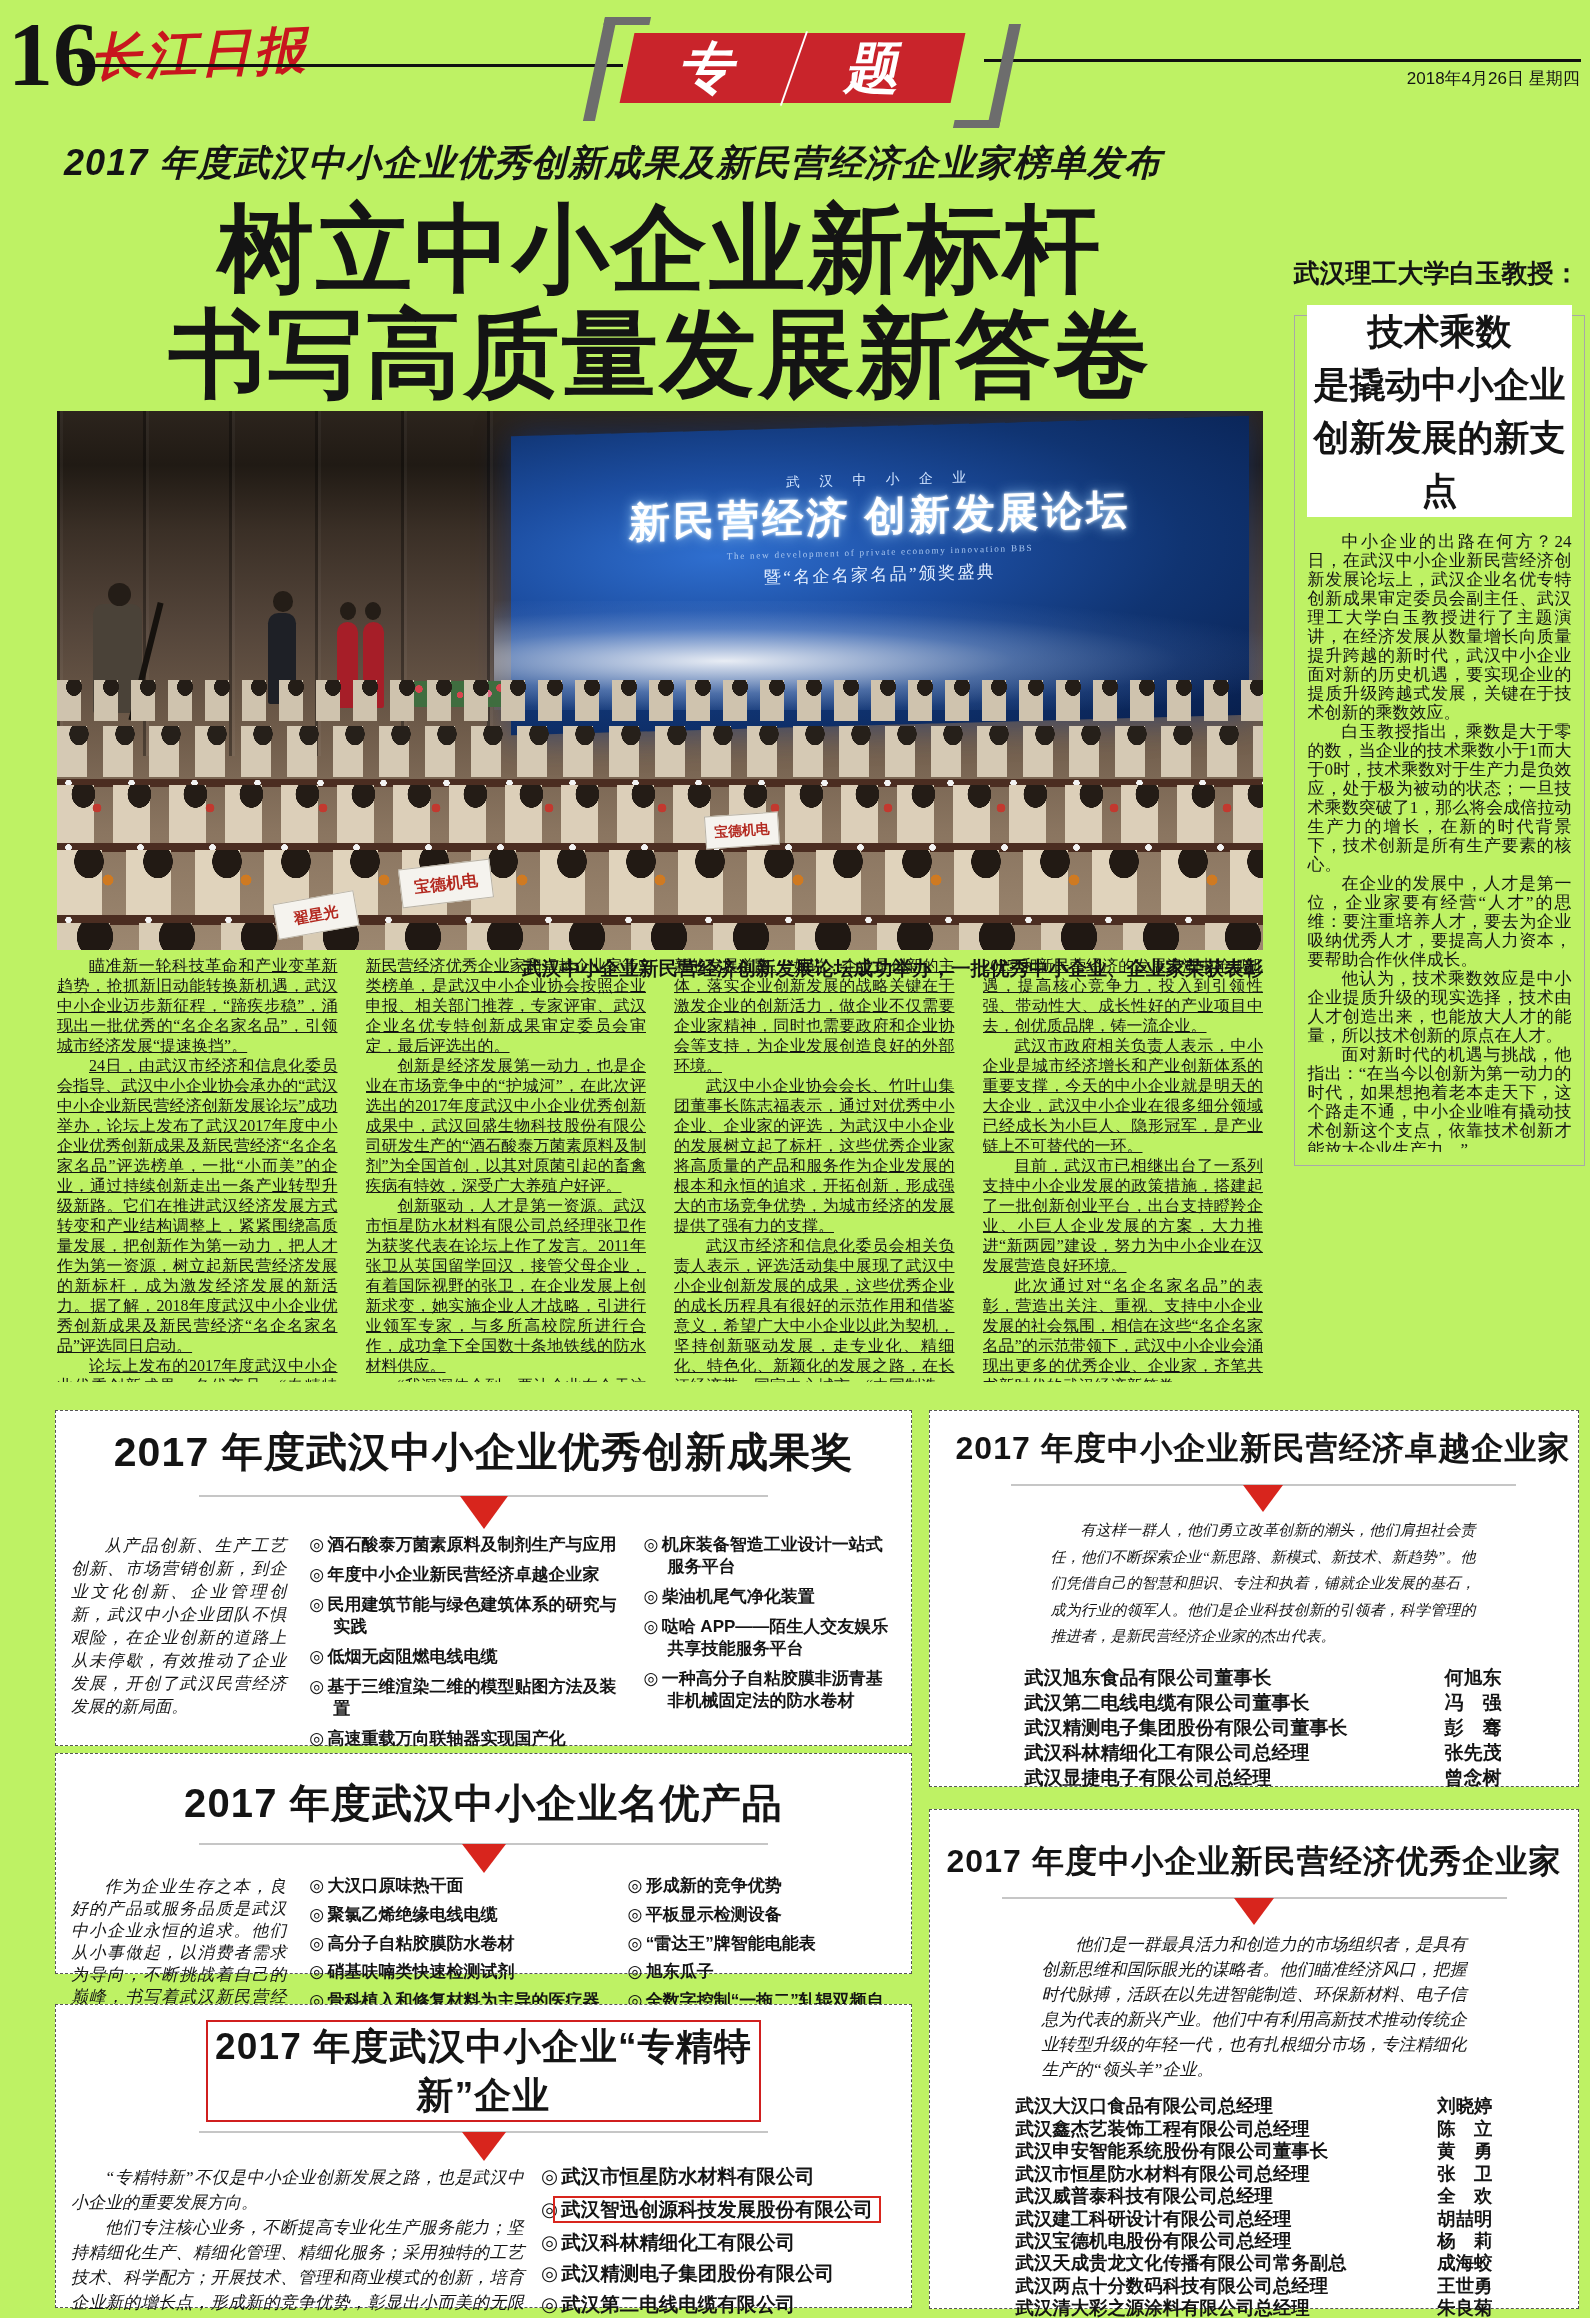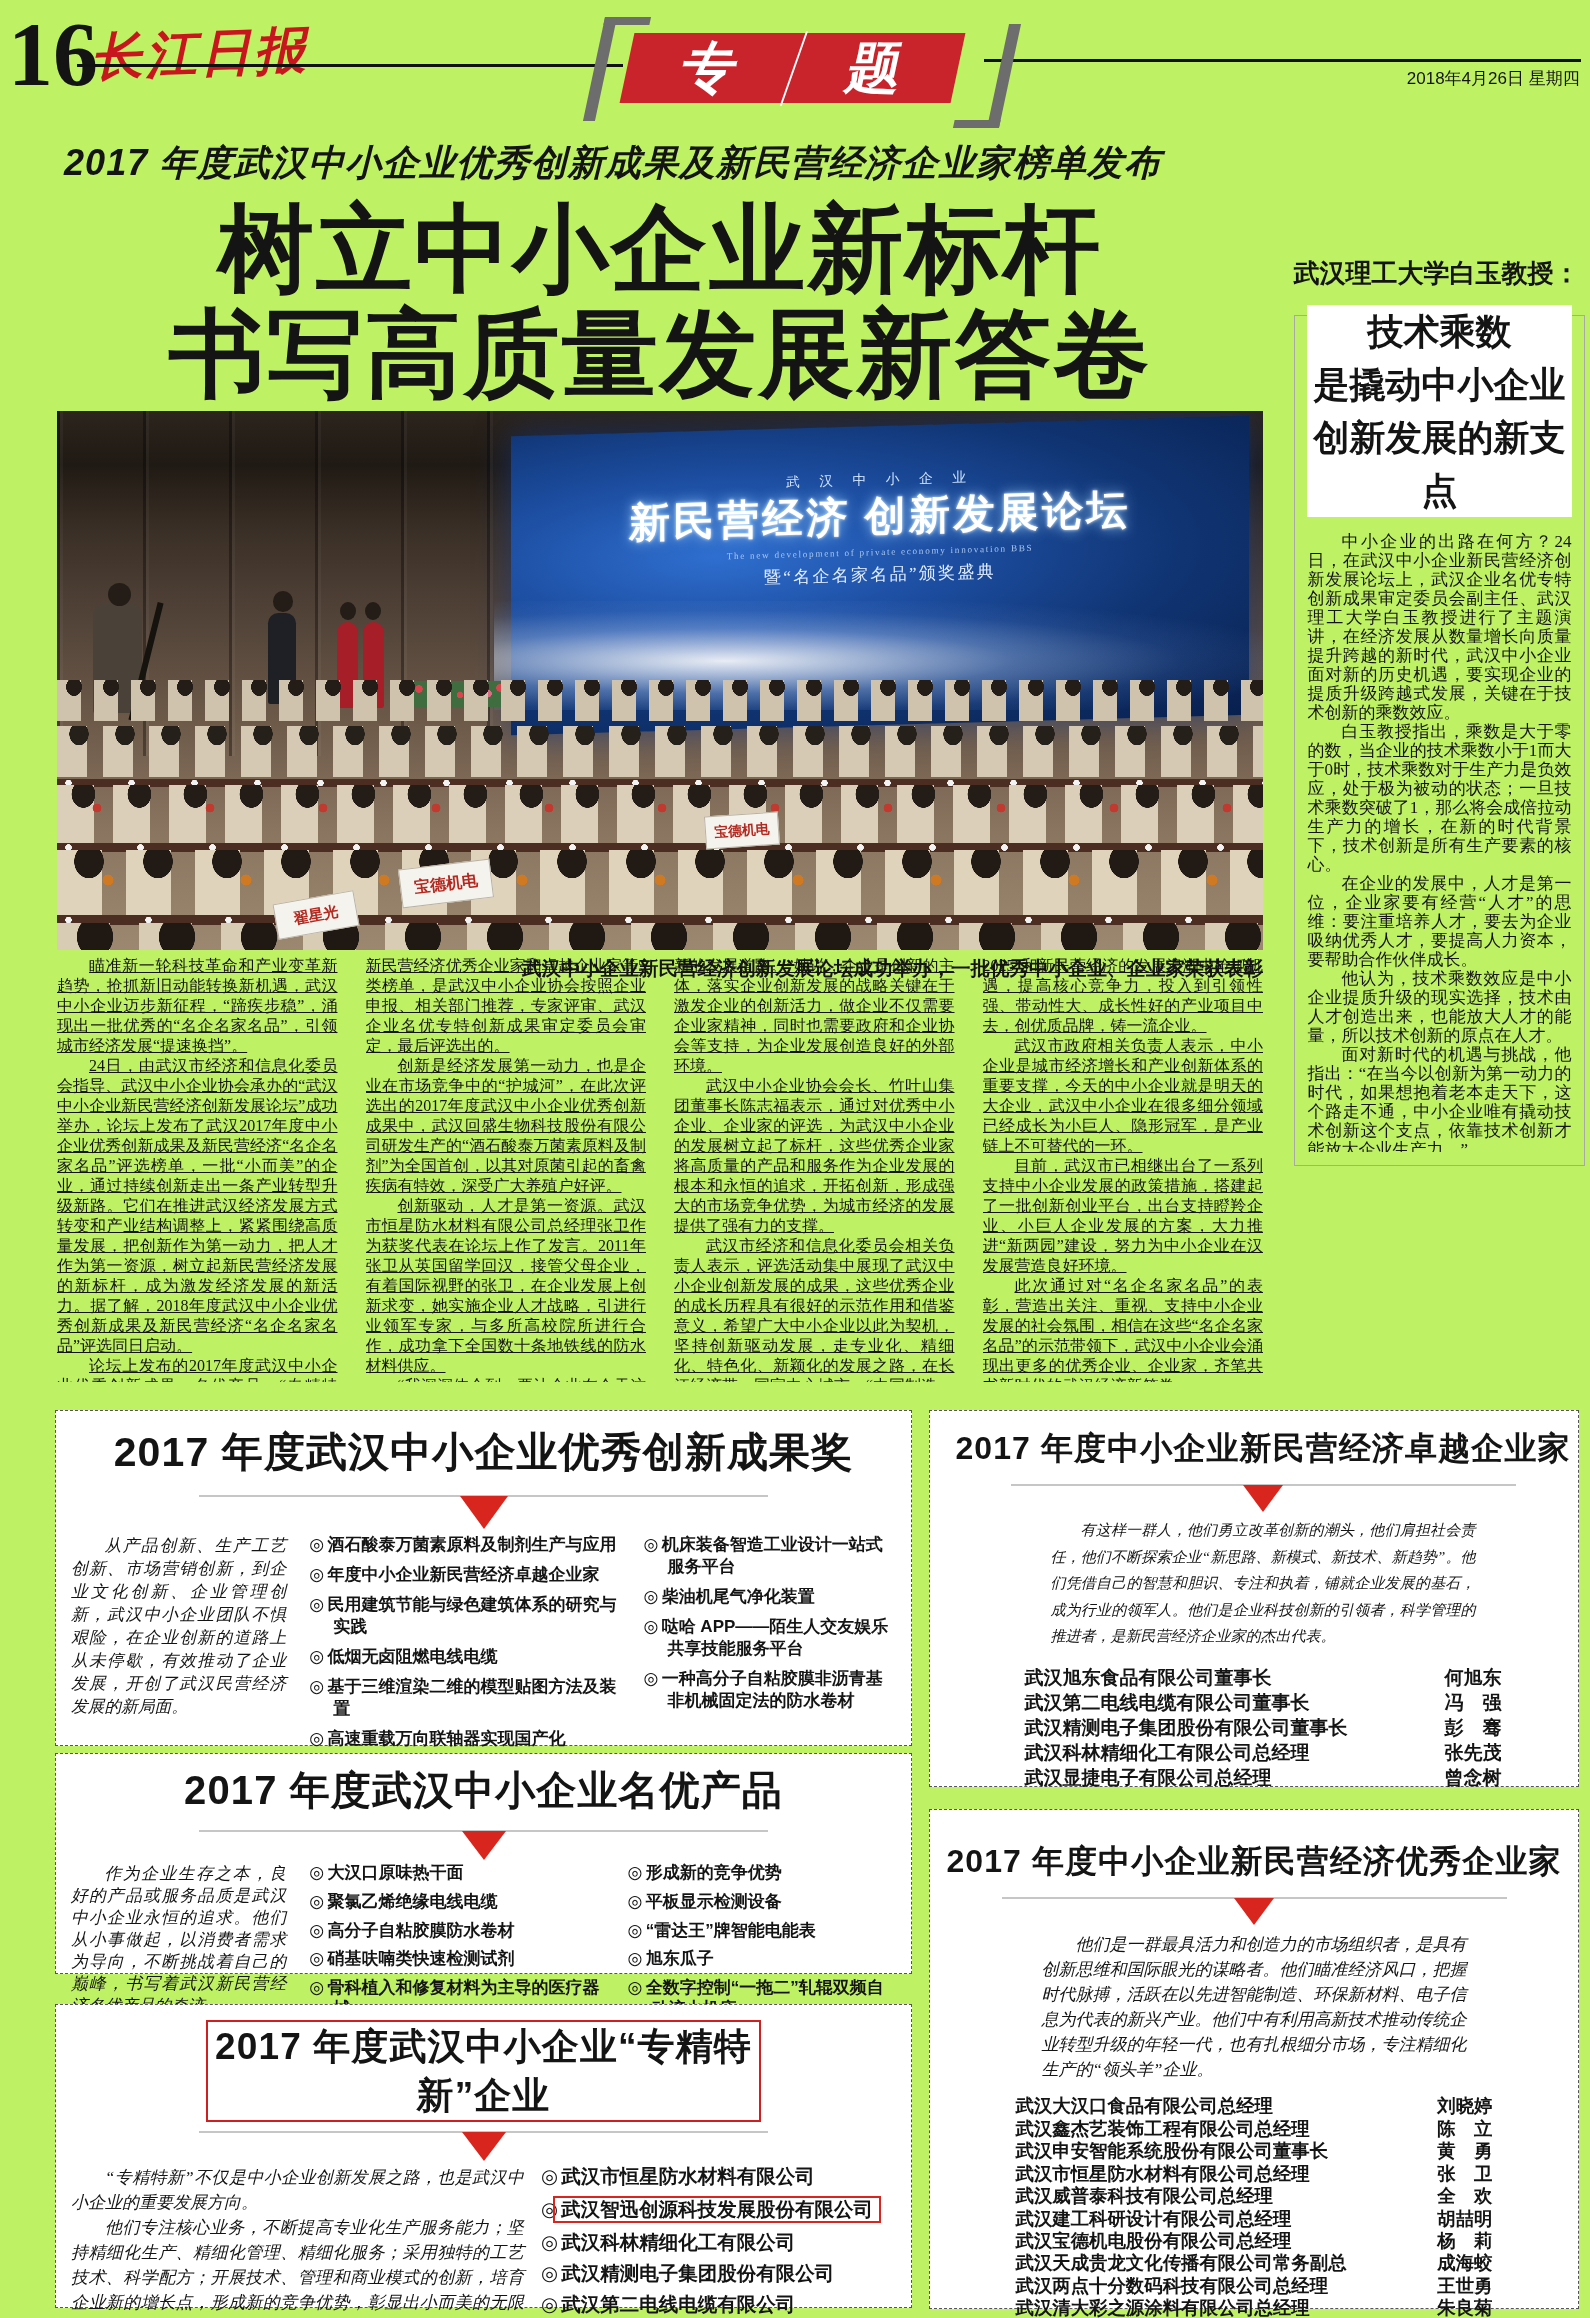--- a/index.html
+++ b/index.html
@@ -209,21 +209,21 @@
       </ul>
       <ul class="blist" style="width:270px;margin-left:17px;font-size:17px;line-height:22px;">
         <li>机床装备智造工业设计一站式服务平台</li>
         <li>柴油机尾气净化装置</li>
         <li>哒哈 APP——陌生人交友娱乐共享技能服务平台</li>
         <li>一种高分子自粘胶膜非沥青基非机械固定法的防水卷材</li>
       </ul>
     </div>
   </div>
 
-  <div class="abs dbox" style="left:55px;top:1753px;width:857px;height:221px;padding-top:9px;">
+  <div class="abs dbox" style="left:55px;top:1753px;width:857px;height:221px;padding-top:22px;">
     <div class="sec-title sans" style="font-size:40px;">2017 年度武汉中小企业名优产品</div>
     <div class="tri-rule" style="width:569px;margin-top:11.5px;"></div>
     <div class="tri" style="border-width:29px 22px 0 22px;"></div>
     <div style="display:flex;margin-top:3.4px;padding:0 15px;">
       <div class="intro" style="width:230px;font-size:16.7px;line-height:22px;">
         <p>作为企业生存之本，良好的产品或服务品质是武汉中小企业永恒的追求。他们从小事做起，以消费者需求为导向，不断挑战着自己的巅峰，书写着武汉新民营经济名优产品的奇迹。</p>
       </div>
       <ul class="blist" style="width:322px;margin-left:23px;font-size:17px;line-height:20.7px;">
         <li>大汉口原味热干面</li>
         <li>聚氯乙烯绝缘电线电缆</li>

